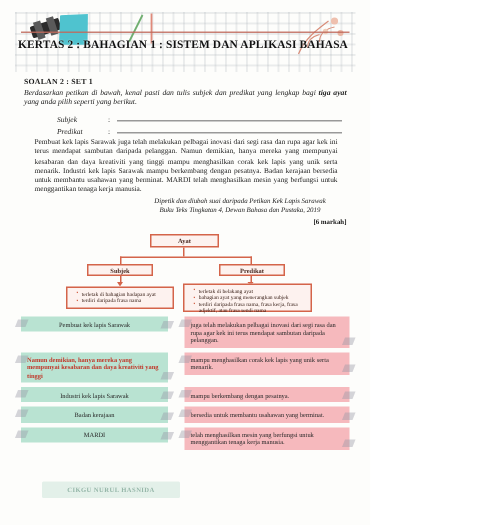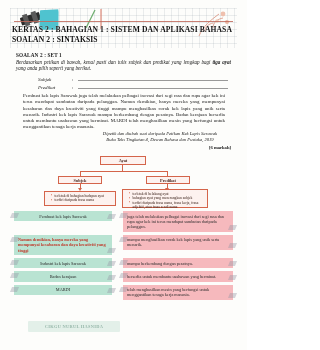--- a/index.html
+++ b/index.html
@@ -367,21 +367,20 @@
         <circle cx="24" cy="13" r="1.8" fill="#f0cdb8" stroke="none"></circle>
         <circle cx="34" cy="14" r="2" fill="#e8b5a2" stroke="none"></circle>
       </g>
     </svg>
   </div>
 
   <div class="title-rule-top"></div>
 
   <div class="title-band">
     <div class="title-line">KERTAS 2 : BAHAGIAN 1 : SISTEM DAN APLIKASI BAHASA</div>
-    <div class="title-line">SOALAN 2 : SINTAKSIS</div>
   </div>
 
   <div class="qhead">SOALAN 2 : SET 1</div>
 
   <div class="qinstr">
     <span>Berdasarkan petikan di bawah, kenal pasti dan tulis subjek dan predikat yang lengkap bagi </span><b>tiga ayat</b><span> yang anda pilih seperti yang berikut.</span>
   </div>
 
   <div class="ans-rows">
     <div class="ans-row">

